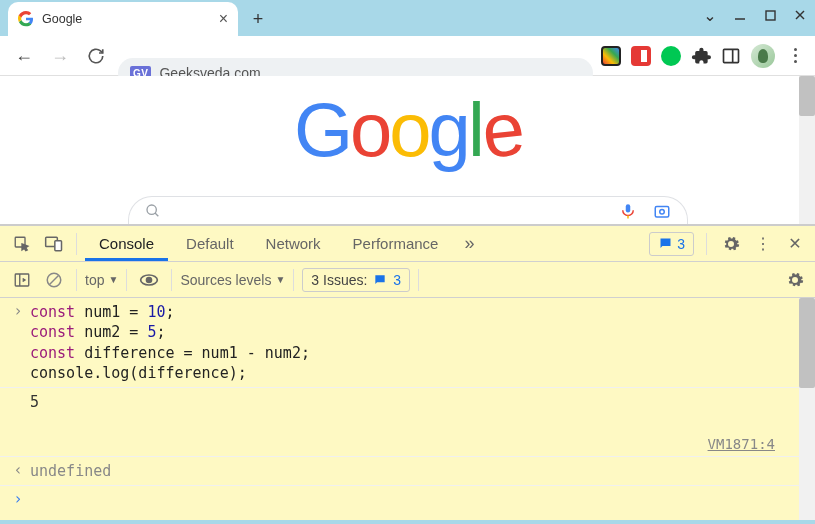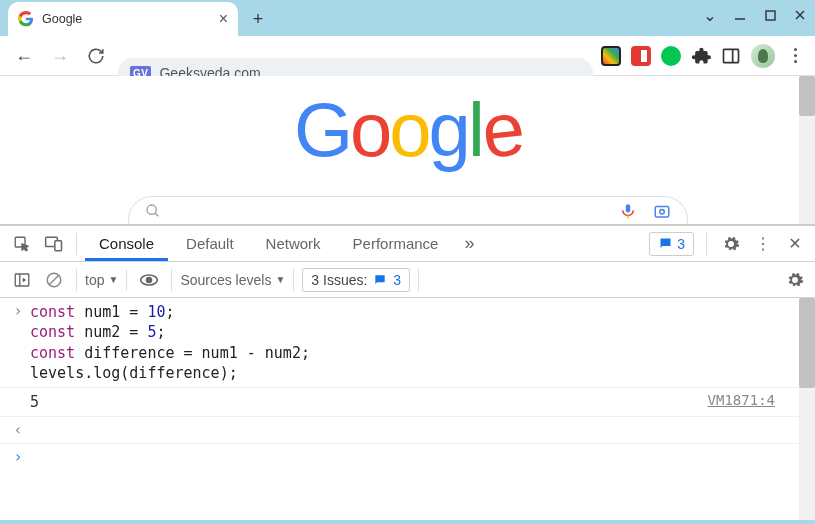--- a/index.html
+++ b/index.html
@@ -37,21 +37,21 @@
 .g4 { color: #4285F4; }
 .g5 { color: #34A853; }
 .g6 { color: #EA4335; transform: rotate(-6deg); display: inline-block; }
 .search-hint { position: absolute; bottom: 0; left: 50%; transform: translateX(-50%); width: 560px; height: 28px; border: 1px solid #dfe1e5; border-bottom: none; border-radius: 24px 24px 0 0; display: flex; align-items: center; padding: 0 16px; justify-content: space-between; }
 .search-left { color: #9aa0a6; font-size: 16px; }
 .search-right { display: flex; gap: 16px; }
 .content-scroll { position: absolute; right: 0; top: 0; width: 16px; height: 100%; background: #f1f1f1; }
 .content-thumb { width: 16px; height: 40px; background: #c1c1c1; border-radius: 2px; }
 
 
-.devtools { background: #ffffff; border-top: 2px solid #ccc; height: 296px; display: flex; flex-direction: column; font-size: 13px; }
+.devtools { background: #fef9c3; border-top: 2px solid #ccc; height: 296px; display: flex; flex-direction: column; font-size: 13px; }
 .dt-tabs { height: 36px; border-bottom: 1px solid #d0d0d0; display: flex; align-items: center; padding: 0 8px; gap: 4px; }
 .dt-icon-btn { width: 28px; height: 28px; display: flex; align-items: center; justify-content: center; color: #666; cursor: pointer; }
 .dt-sep { width: 1px; height: 22px; background: #ddd; margin: 0 4px; }
 .dt-tab { padding: 8px 14px; color: #666; cursor: pointer; font-size: 15px; }
 .dt-tab.active { color: #202124; border-bottom: 3px solid #1a73e8; font-weight: 500; padding-bottom: 6px; }
 .dt-more { color: #666; padding: 0 8px; font-size: 18px; cursor: pointer; }
 .dt-right { margin-left: auto; display: flex; align-items: center; gap: 8px; }
 .badge-btn { border: 1px solid #ccc; border-radius: 3px; padding: 3px 8px; display: flex; align-items: center; gap: 4px; cursor: pointer; color: #1a73e8; font-size: 14px; }
 .dt-gear, .dt-dots, .dt-close { width: 24px; height: 24px; display: flex; align-items: center; justify-content: center; color: #666; cursor: pointer; font-size: 16px; }
 
@@ -62,21 +62,21 @@
 .issues-btn { border: 1px solid #ccc; border-radius: 3px; padding: 3px 8px; display: flex; align-items: center; gap: 6px; cursor: pointer; font-size: 14px; color: #444; }
 .issues-btn .ic { color: #1a73e8; }
 
 .console-body { flex: 1; font-family: "Consolas", "Menlo", monospace; font-size: 15px; overflow: hidden; position: relative; }
 .console-scroll { position: absolute; right: 0; top: 0; width: 16px; height: 100%; background: #f1f1f1; }
 .console-thumb { width: 16px; height: 90px; background: #c1c1c1; border-radius: 2px; }
 .con-row { display: flex; padding: 4px 20px 4px 6px; border-bottom: 1px solid #f0f0f0; }
 .con-gutter { width: 24px; flex-shrink: 0; color: #888; text-align: center; user-select: none; }
 .con-gutter.blue { color: #367cf1; }
 .con-content { flex: 1; white-space: pre; line-height: 1.35; }
-.con-source { color: #888; text-decoration: underline; font-size: 14px; padding-right: 20px; }
+.con-source { color: #888; text-decoration: underline; font-size: 14px; padding-right: 20px; margin-top: 44px; }
 .kw { color: #9a1b7a; }
 .num { color: #1a1aa6; }
 .pln { color: #222; }
 .out { color: #333; }
 .undef { color: #888; }
 
 svg { display: block; }
 </style>
 </head>
 <body>
@@ -276,29 +276,30 @@
         </svg>
       </div>
   </div>
 
   <div class="console-body">
     <div class="con-row">
       <div class="con-gutter">›</div>
       <div class="con-content"><span class="kw">const</span><span class="pln"> num1 = </span><span class="num">10</span><span class="pln">;</span>
 <span class="kw">const</span><span class="pln"> num2 = </span><span class="num">5</span><span class="pln">;</span>
 <span class="kw">const</span><span class="pln"> difference = num1 - num2;</span>
-<span class="pln">levels.log(difference);</span></div>
+<span class="pln">console.log(difference);</span></div>
     </div>
     <div class="con-row">
       <div class="con-gutter"></div>
       <div class="con-content out">5</div>
       <div class="con-source">VM1871:4</div>
     </div>
     <div class="con-row">
       <div class="con-gutter">‹</div>
+      <div class="con-content undef">undefined</div>
     </div>
     <div class="con-row" style="border-bottom:none;">
       <div class="con-gutter blue">›</div>
     </div>
     <div class="console-scroll">
         <div class="console-thumb"></div>
       </div>
   </div>
 </div>
 

